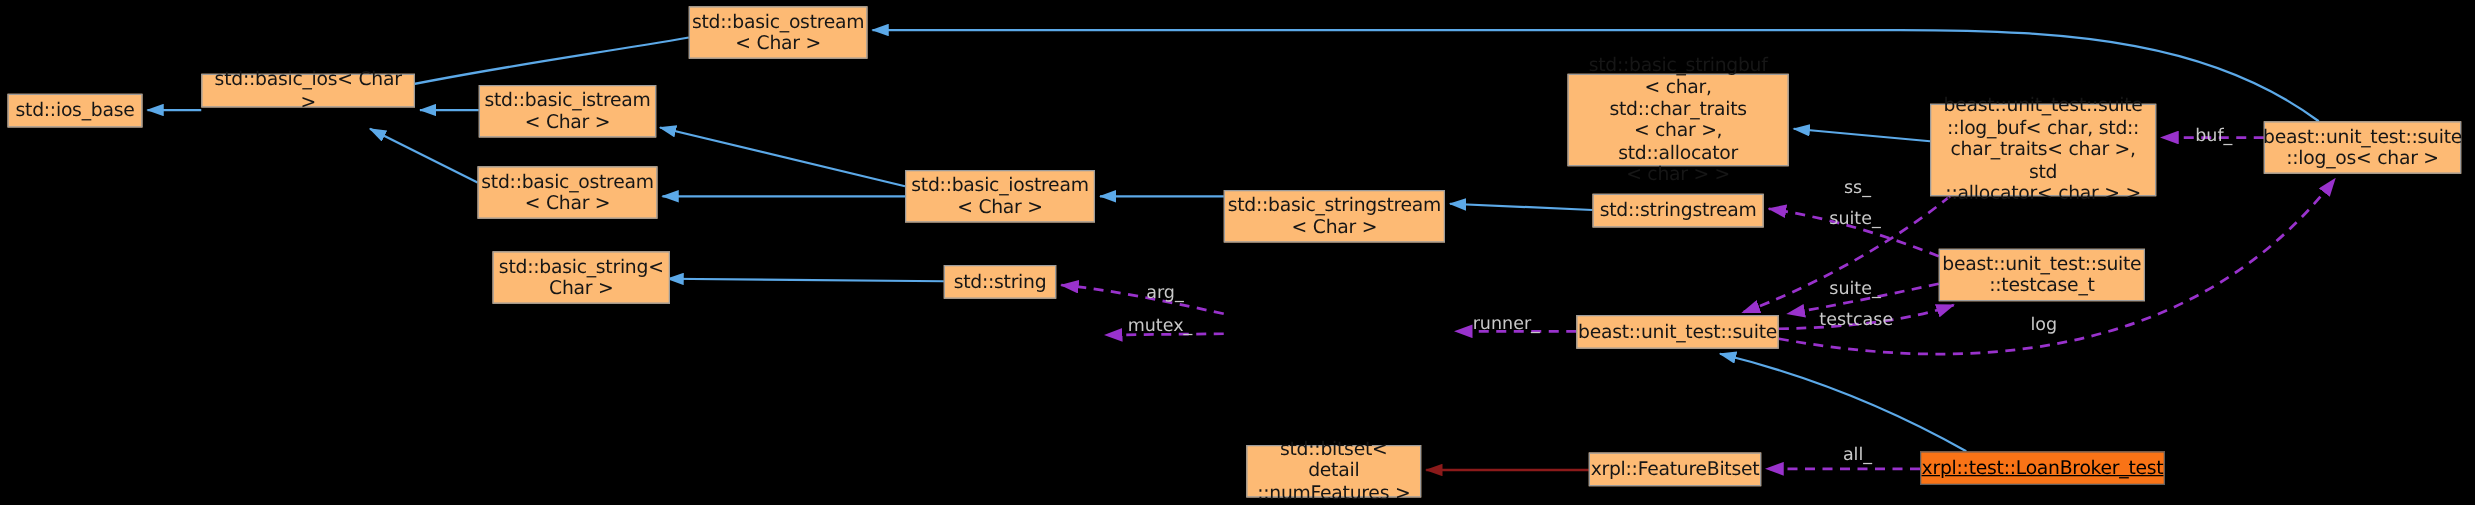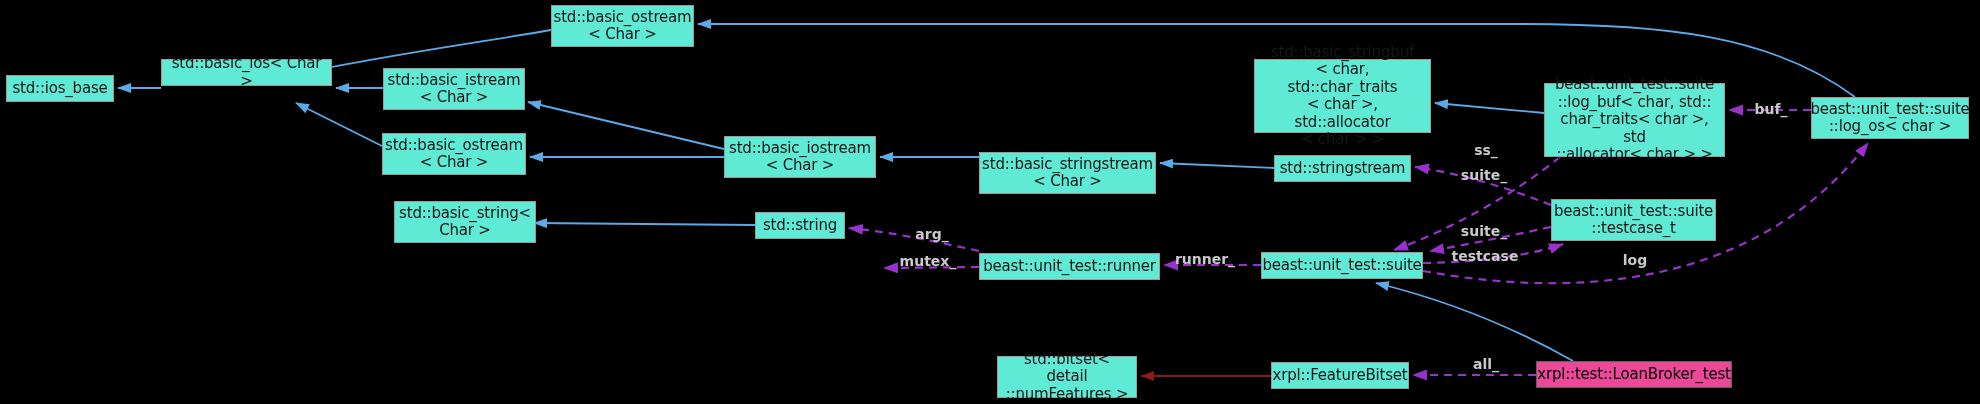--- a/index.html
+++ b/index.html
@@ -1,23 +1,23 @@
 <!DOCTYPE html>
 <html><head>
 <meta charset="utf-8">
 <style>
   html,body{margin:0;padding:0;background:#000;}
   .canvas{position:relative;width:1980px;height:404px;background:#000;overflow:hidden;
           font-family:"DejaVu Sans","Liberation Sans",sans-serif;}
   .edges{position:absolute;left:0;top:0;width:1980px;height:404px;}
-  .node{position:absolute;box-sizing:border-box;background:#5eead4;border:1.5px solid #9b9b9b;
+  .node{position:absolute;box-sizing:border-box;background:#fdba74;border:1.5px solid #9b9b9b;
         color:#161616;display:flex;align-items:center;justify-content:center;text-align:center;
         white-space:pre-line;font-size:15px;line-height:17.5px;letter-spacing:-0.2px;padding:1px 4px;}
-  .node.hl{background:#ec4899;border-color:#5f5f5f;color:#000;}
-  .elabel{position:absolute;transform:translate(-50%,-50%);font-size:14px;font-weight:bold;
+  .node.hl{background:#f97316;border-color:#5f5f5f;color:#000;text-decoration:underline;}
+  .elabel{position:absolute;transform:translate(-50%,-50%);font-size:14px;font-weight:normal;
           color:#c9c9c9;white-space:nowrap;}
 </style>
 </head>
 <body>
 
 <div class="canvas">
 
   <svg class="edges" viewBox="0 0 1980 404" xmlns="http://www.w3.org/2000/svg">
     <defs>
       <marker id="ab" viewBox="0 0 14 10" refX="13" refY="5" markerWidth="14" markerHeight="10" markerUnits="userSpaceOnUse" orient="auto">
@@ -77,21 +77,20 @@
   <div class="node" style="left:979px;top:152px;width:177px;height:42px">std::basic_stringstream
 &lt; Char &gt;</div>
   <div class="node" style="left:1254px;top:59px;width:177px;height:74px">std::basic_stringbuf
 &lt; char, std::char_traits
 &lt; char &gt;, std::allocator
 &lt; char &gt; &gt;</div>
   <div class="node" style="left:1274px;top:155px;width:137px;height:27px">std::stringstream</div>
   <div class="node" style="left:394px;top:201px;width:142px;height:42px">std::basic_string&lt;
 Char &gt;</div>
   <div class="node" style="left:755px;top:212px;width:90px;height:27px">std::string</div>
-  <div class="node" style="left:979px;top:253px;width:181px;height:27px">beast::unit_test::runner</div>
   <div class="node" style="left:1261px;top:252px;width:162px;height:27px">beast::unit_test::suite</div>
   <div class="node" style="left:1544px;top:83px;width:181px;height:74px">beast::unit_test::suite
 ::log_buf&lt; char, std::
 char_traits&lt; char &gt;, std
 ::allocator&lt; char &gt; &gt;</div>
   <div class="node" style="left:1551px;top:199px;width:165px;height:42px">beast::unit_test::suite
 ::testcase_t</div>
   <div class="node" style="left:1811px;top:97px;width:158px;height:42px">beast::unit_test::suite
 ::log_os&lt; char &gt;</div>
   <div class="node" style="left:997px;top:356px;width:140px;height:42px">std::bitset&lt; detail

